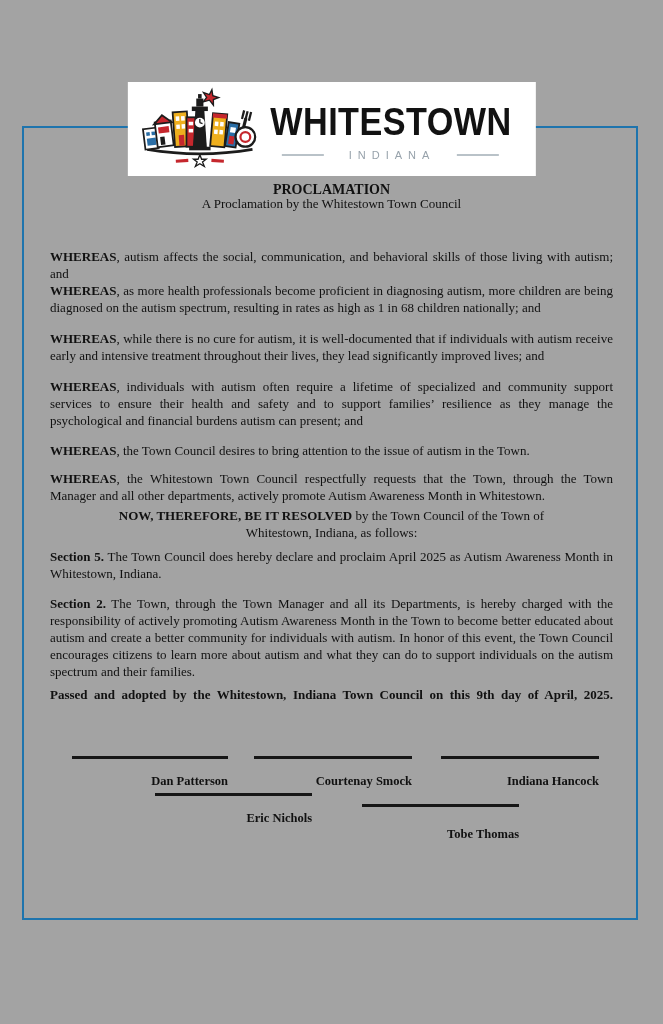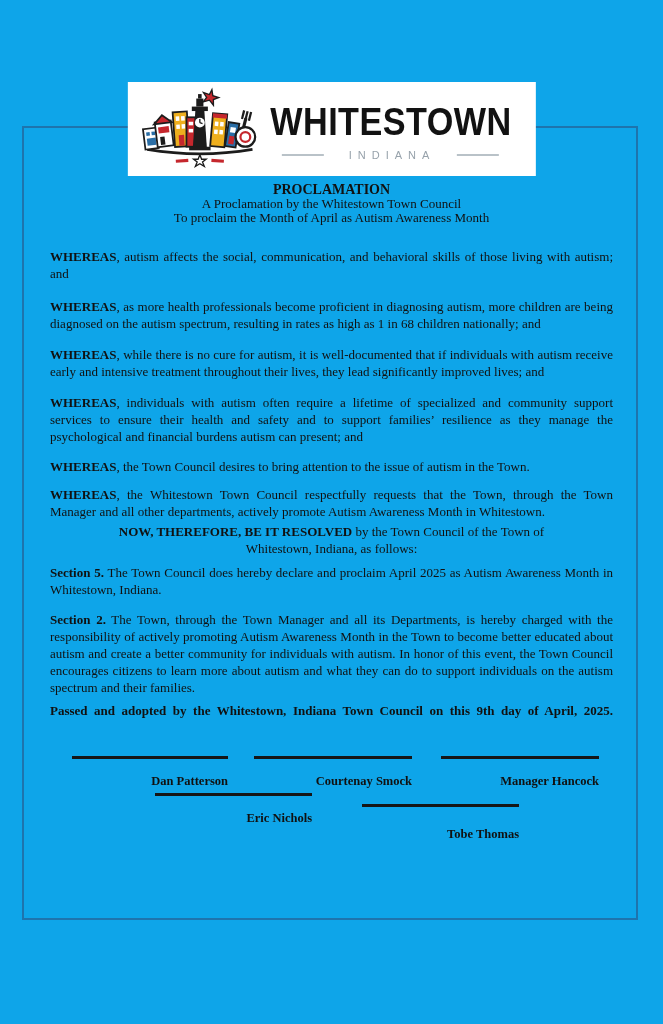--- a/index.html
+++ b/index.html
@@ -1,21 +1,21 @@
 <!DOCTYPE html>
 <html><head>
 <meta charset="utf-8">
 <style>
   * { box-sizing: border-box; margin: 0; padding: 0; }
   html, body { background: #ffffff; }
   .page {
     position: relative;
     width: 663px;
     height: 1024px;
-    background: #0ea5e9;
+    background: #a3a3a3;
     font-family: "Liberation Serif", serif;
     color: #111;
     overflow: hidden;
     margin: 0 auto;
   }
   .border-frame {
     position: absolute;
     left: 22px;
     top: 126px;
     width: 616px;
@@ -57,21 +57,21 @@
     text-indent: 3px;
   }
   
   .title-block { position: absolute; top: 183px; left: 0; width: 100%; text-align: center; }
   .title-heading { font-size: 14px; font-weight: bold; line-height: 14px; }
   .title-sub { font-size: 13px; line-height: 13.5px; }
   
   .content { position: absolute; left: 50px; top: 248px; width: 563px; font-size: 13px; line-height: 17px; }
   .para { text-align: justify; }
   .b { font-weight: bold; }
-  .mb16 { margin-bottom: 16px; }
+  .mb16 { }
   .mb14 { margin-bottom: 14px; }
   .mb13 { margin-bottom: 13px; }
   .mb11 { margin-bottom: 11px; }
   .mb19 { margin-bottom: 3px; }
   .mb7  { margin-bottom: 7px; }
   .mb6  { margin-bottom: 6px; }
   .resolution { text-align: center; }
   .adoption { font-weight: bold; text-align: justify; text-align-last: justify; }
   
   .sig { position: absolute; }
@@ -163,21 +163,20 @@
         <span class="state-dash"></span>
         <span class="logo-state">INDIANA</span>
         <span class="state-dash"></span>
       </div>
     </div>
   </div>
 
   <div class="title-block">
     <div class="title-heading">PROCLAMATION</div>
     <div class="title-sub">A Proclamation by the Whitestown Town Council</div>
-    <div class="title-sub">To proclaim the Month of April as Autism Awareness Month</div>
   </div>
 
   <div class="content">
 
     <p class="para mb16"><span class="b">WHEREAS</span><span>, autism affects the social, communication, and behavioral skills of those living with autism; and</span></p>
 
     <p class="para mb14"><span class="b">WHEREAS</span><span>, as more health professionals become proficient in diagnosing autism, more children are being diagnosed on the autism spectrum, resulting in rates as high as 1 in 68 children nationally; and</span></p>
 
     <p class="para mb14"><span class="b">WHEREAS</span><span>, while there is no cure for autism, it is well-documented that if individuals with autism receive early and intensive treatment throughout their lives, they lead significantly improved lives; and</span></p>
 
@@ -200,21 +199,21 @@
   <div class="sig" style="left:72px; top:756px; width:156px;">
     <div class="sig-line"></div>
     <div class="sig-name">Dan Patterson</div>
   </div>
   <div class="sig" style="left:254px; top:756px; width:158px;">
     <div class="sig-line"></div>
     <div class="sig-name">Courtenay Smock</div>
   </div>
   <div class="sig" style="left:441px; top:756px; width:158px;">
     <div class="sig-line"></div>
-    <div class="sig-name">Manager Hancock</div>
+    <div class="sig-name">Indiana Hancock</div>
   </div>
   <div class="sig" style="left:155px; top:793px; width:157px;">
     <div class="sig-line"></div>
     <div class="sig-name">Eric Nichols</div>
   </div>
   <div class="sig" style="left:362px; top:804px; width:157px;">
     <div class="sig-line"></div>
     <div class="sig-name low">Tobe Thomas</div>
   </div>
 

